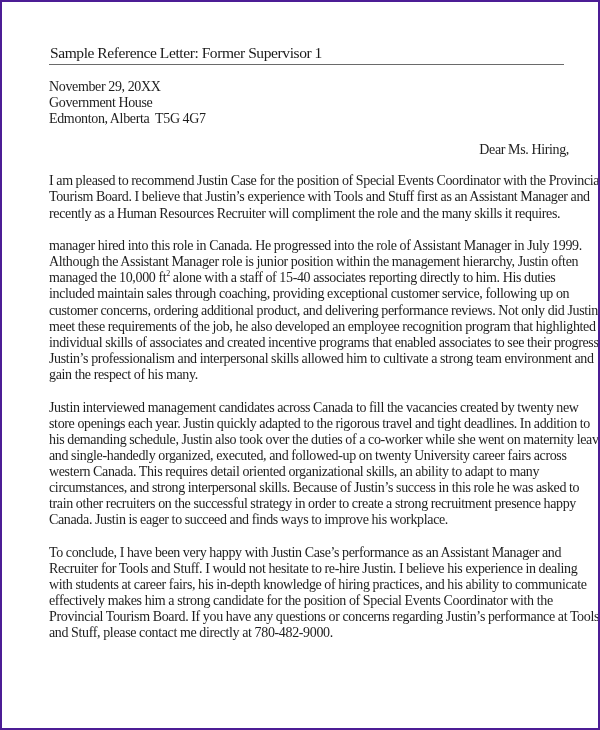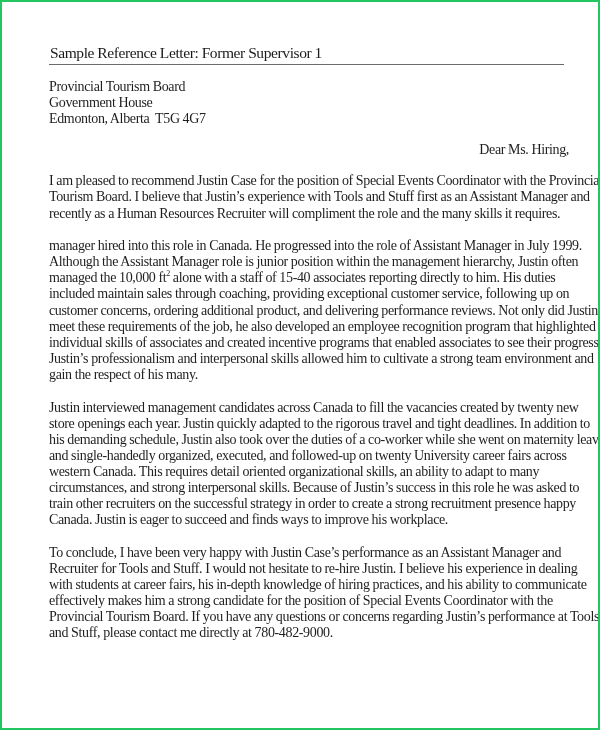--- a/index.html
+++ b/index.html
@@ -9,21 +9,21 @@
     }
     body {
       width: 600px;
       height: 730px;
       overflow: hidden;
     }
     .page {
       position: relative;
       width: 596px;
       height: 726px;
-      border: 2px solid #22c55e;
+      border: 2px solid #4c1d95;
       background: #ffffff;
       overflow: hidden;
     }
     .content {
       position: absolute;
       left: 47px;
       top: 42px;
       width: 520px;
       font-family: "Liberation Serif", "DejaVu Serif", serif;
       color: #1e1e1e;
@@ -70,21 +70,21 @@
   </style>
 </head>
 <body>
 
 <div class="page">
   <div class="content">
 
     <div class="title">Sample Reference Letter: Former Supervisor 1</div>
 
     <div class="address">
-      <div>Provincial Tourism Board</div>
+      <div>November 29, 20XX</div>
       <div>Government House</div>
       <div>Edmonton, Alberta  T5G 4G7</div>
     </div>
 
     <div class="salutation">Dear Ms. Hiring,</div>
 
     <p>
       <span class="line">I am pleased to recommend Justin Case for the position of Special Events Coordinator with the Provincial</span>
       <span class="line">Tourism Board. I believe that Justin’s experience with Tools and Stuff first as an Assistant Manager and</span>
       <span class="line">recently as a Human Resources Recruiter will compliment the role and the many skills it requires.</span>

